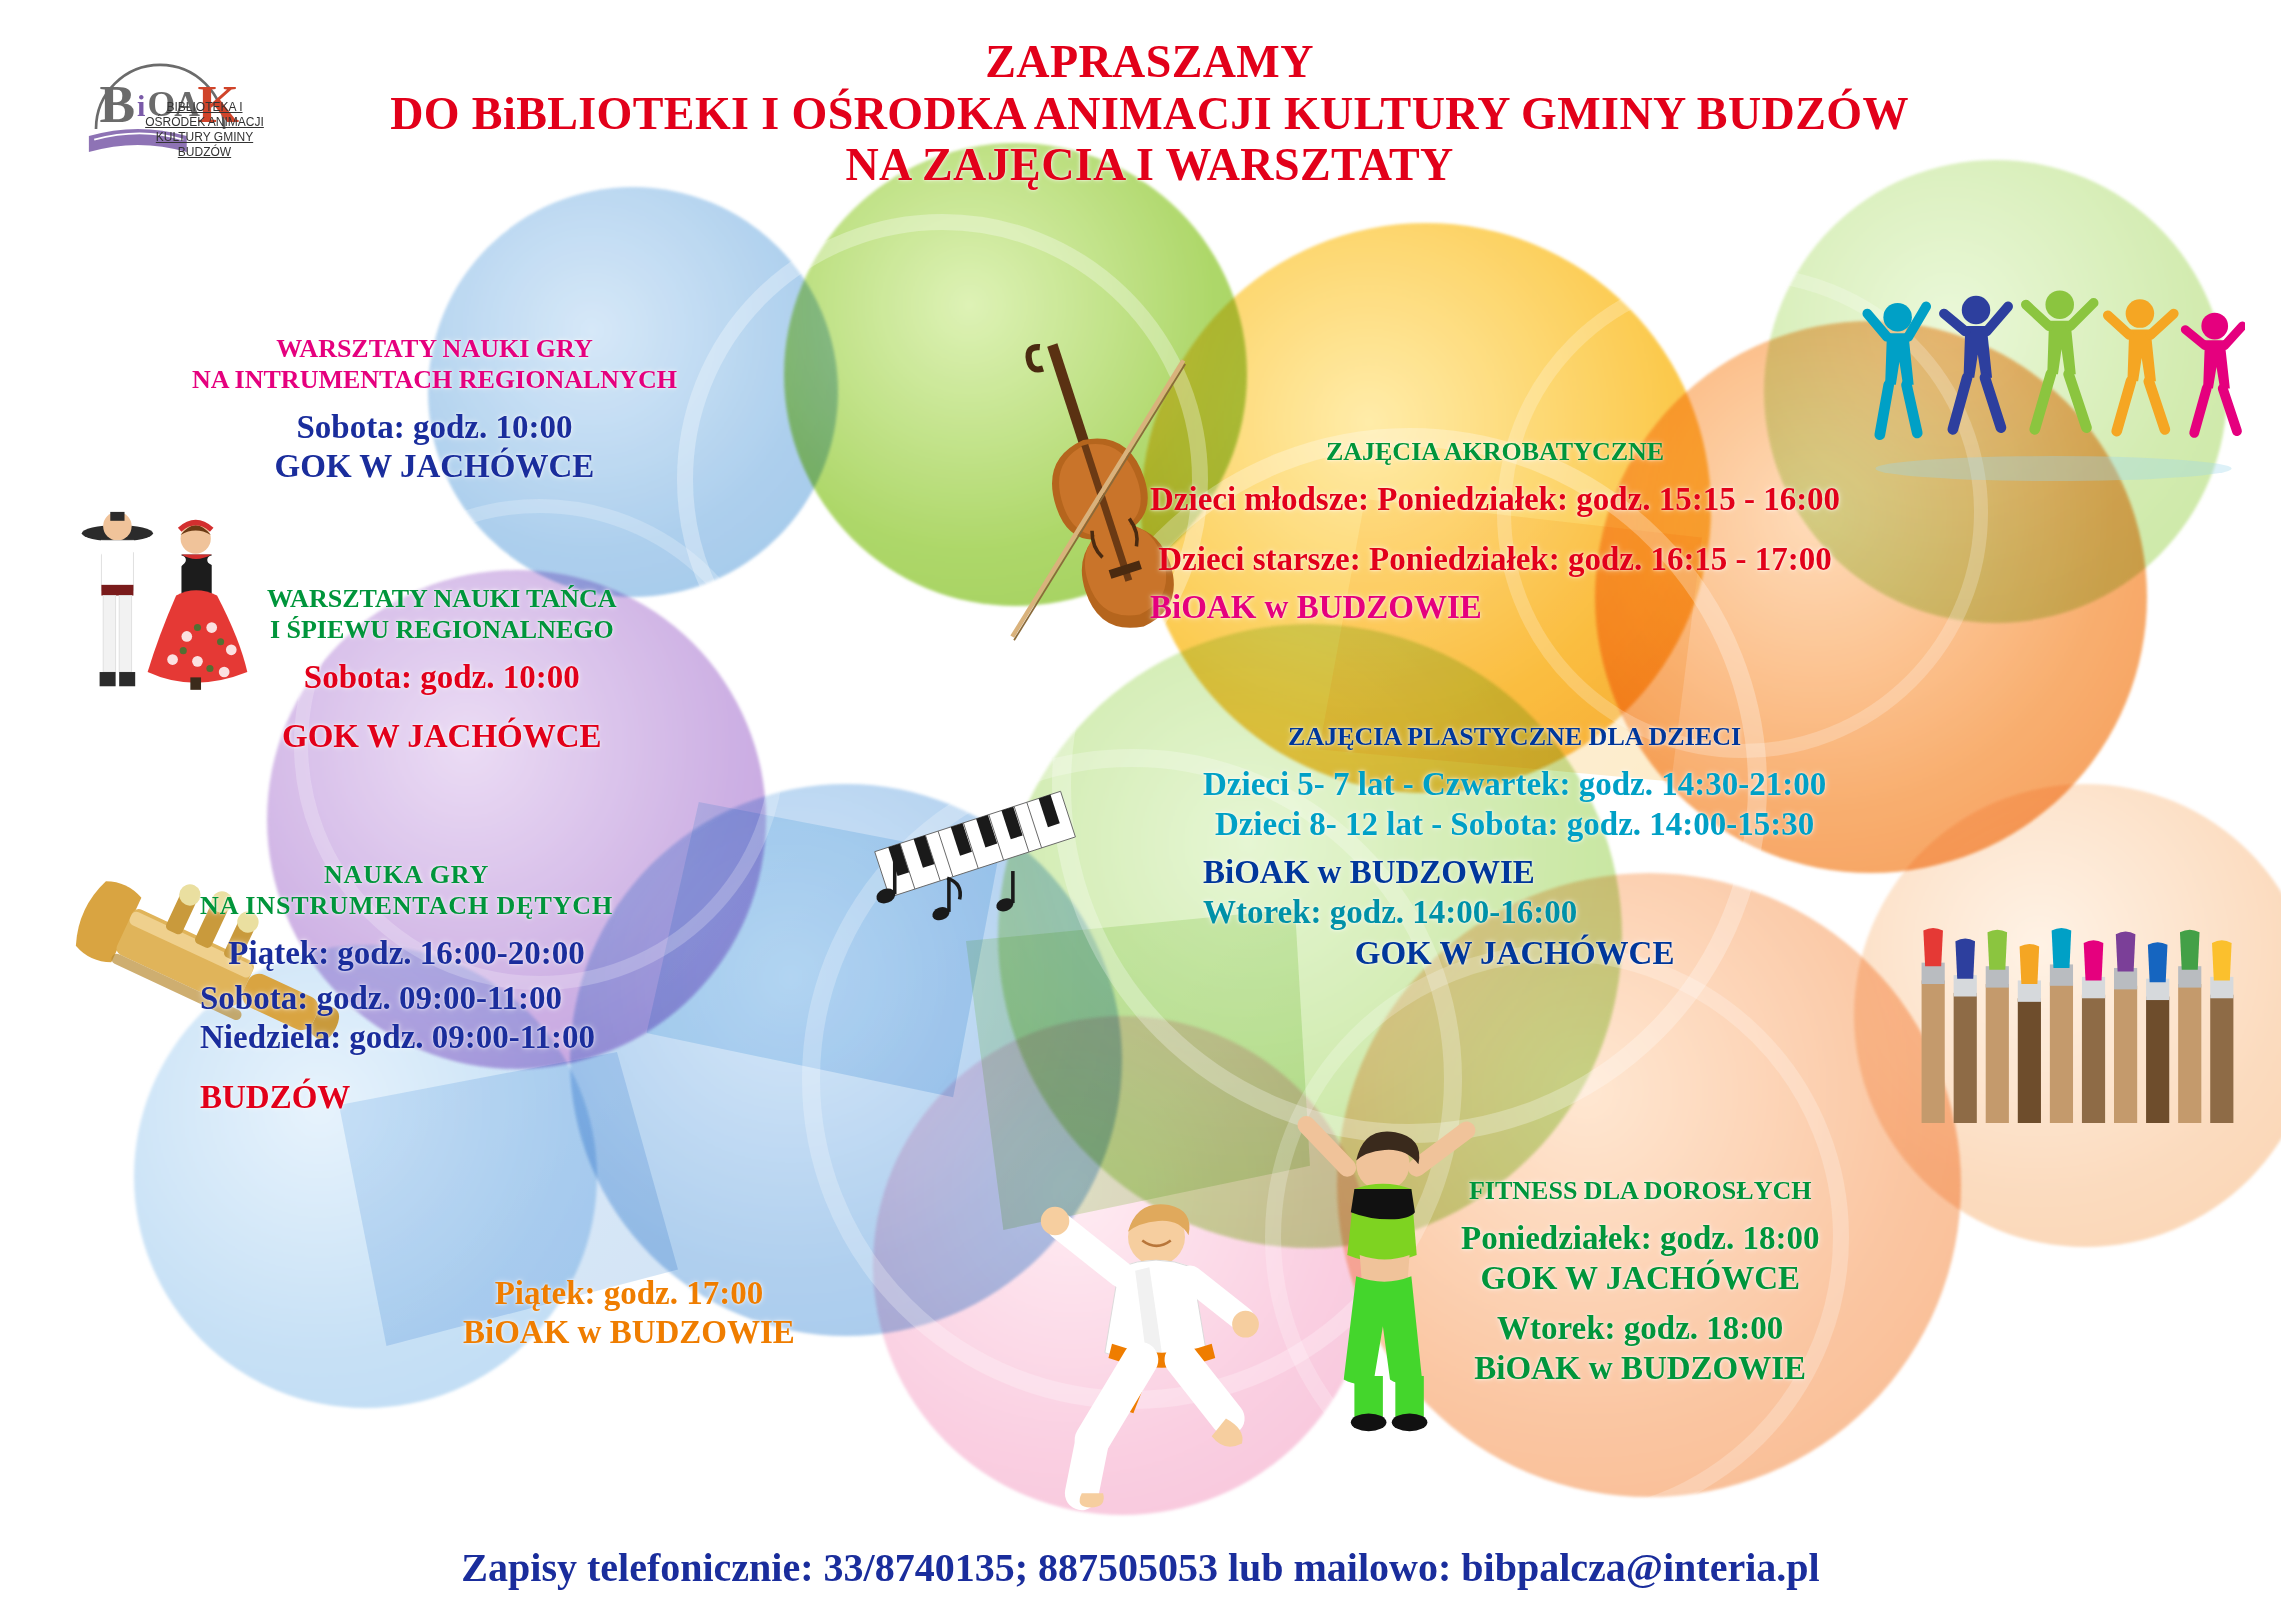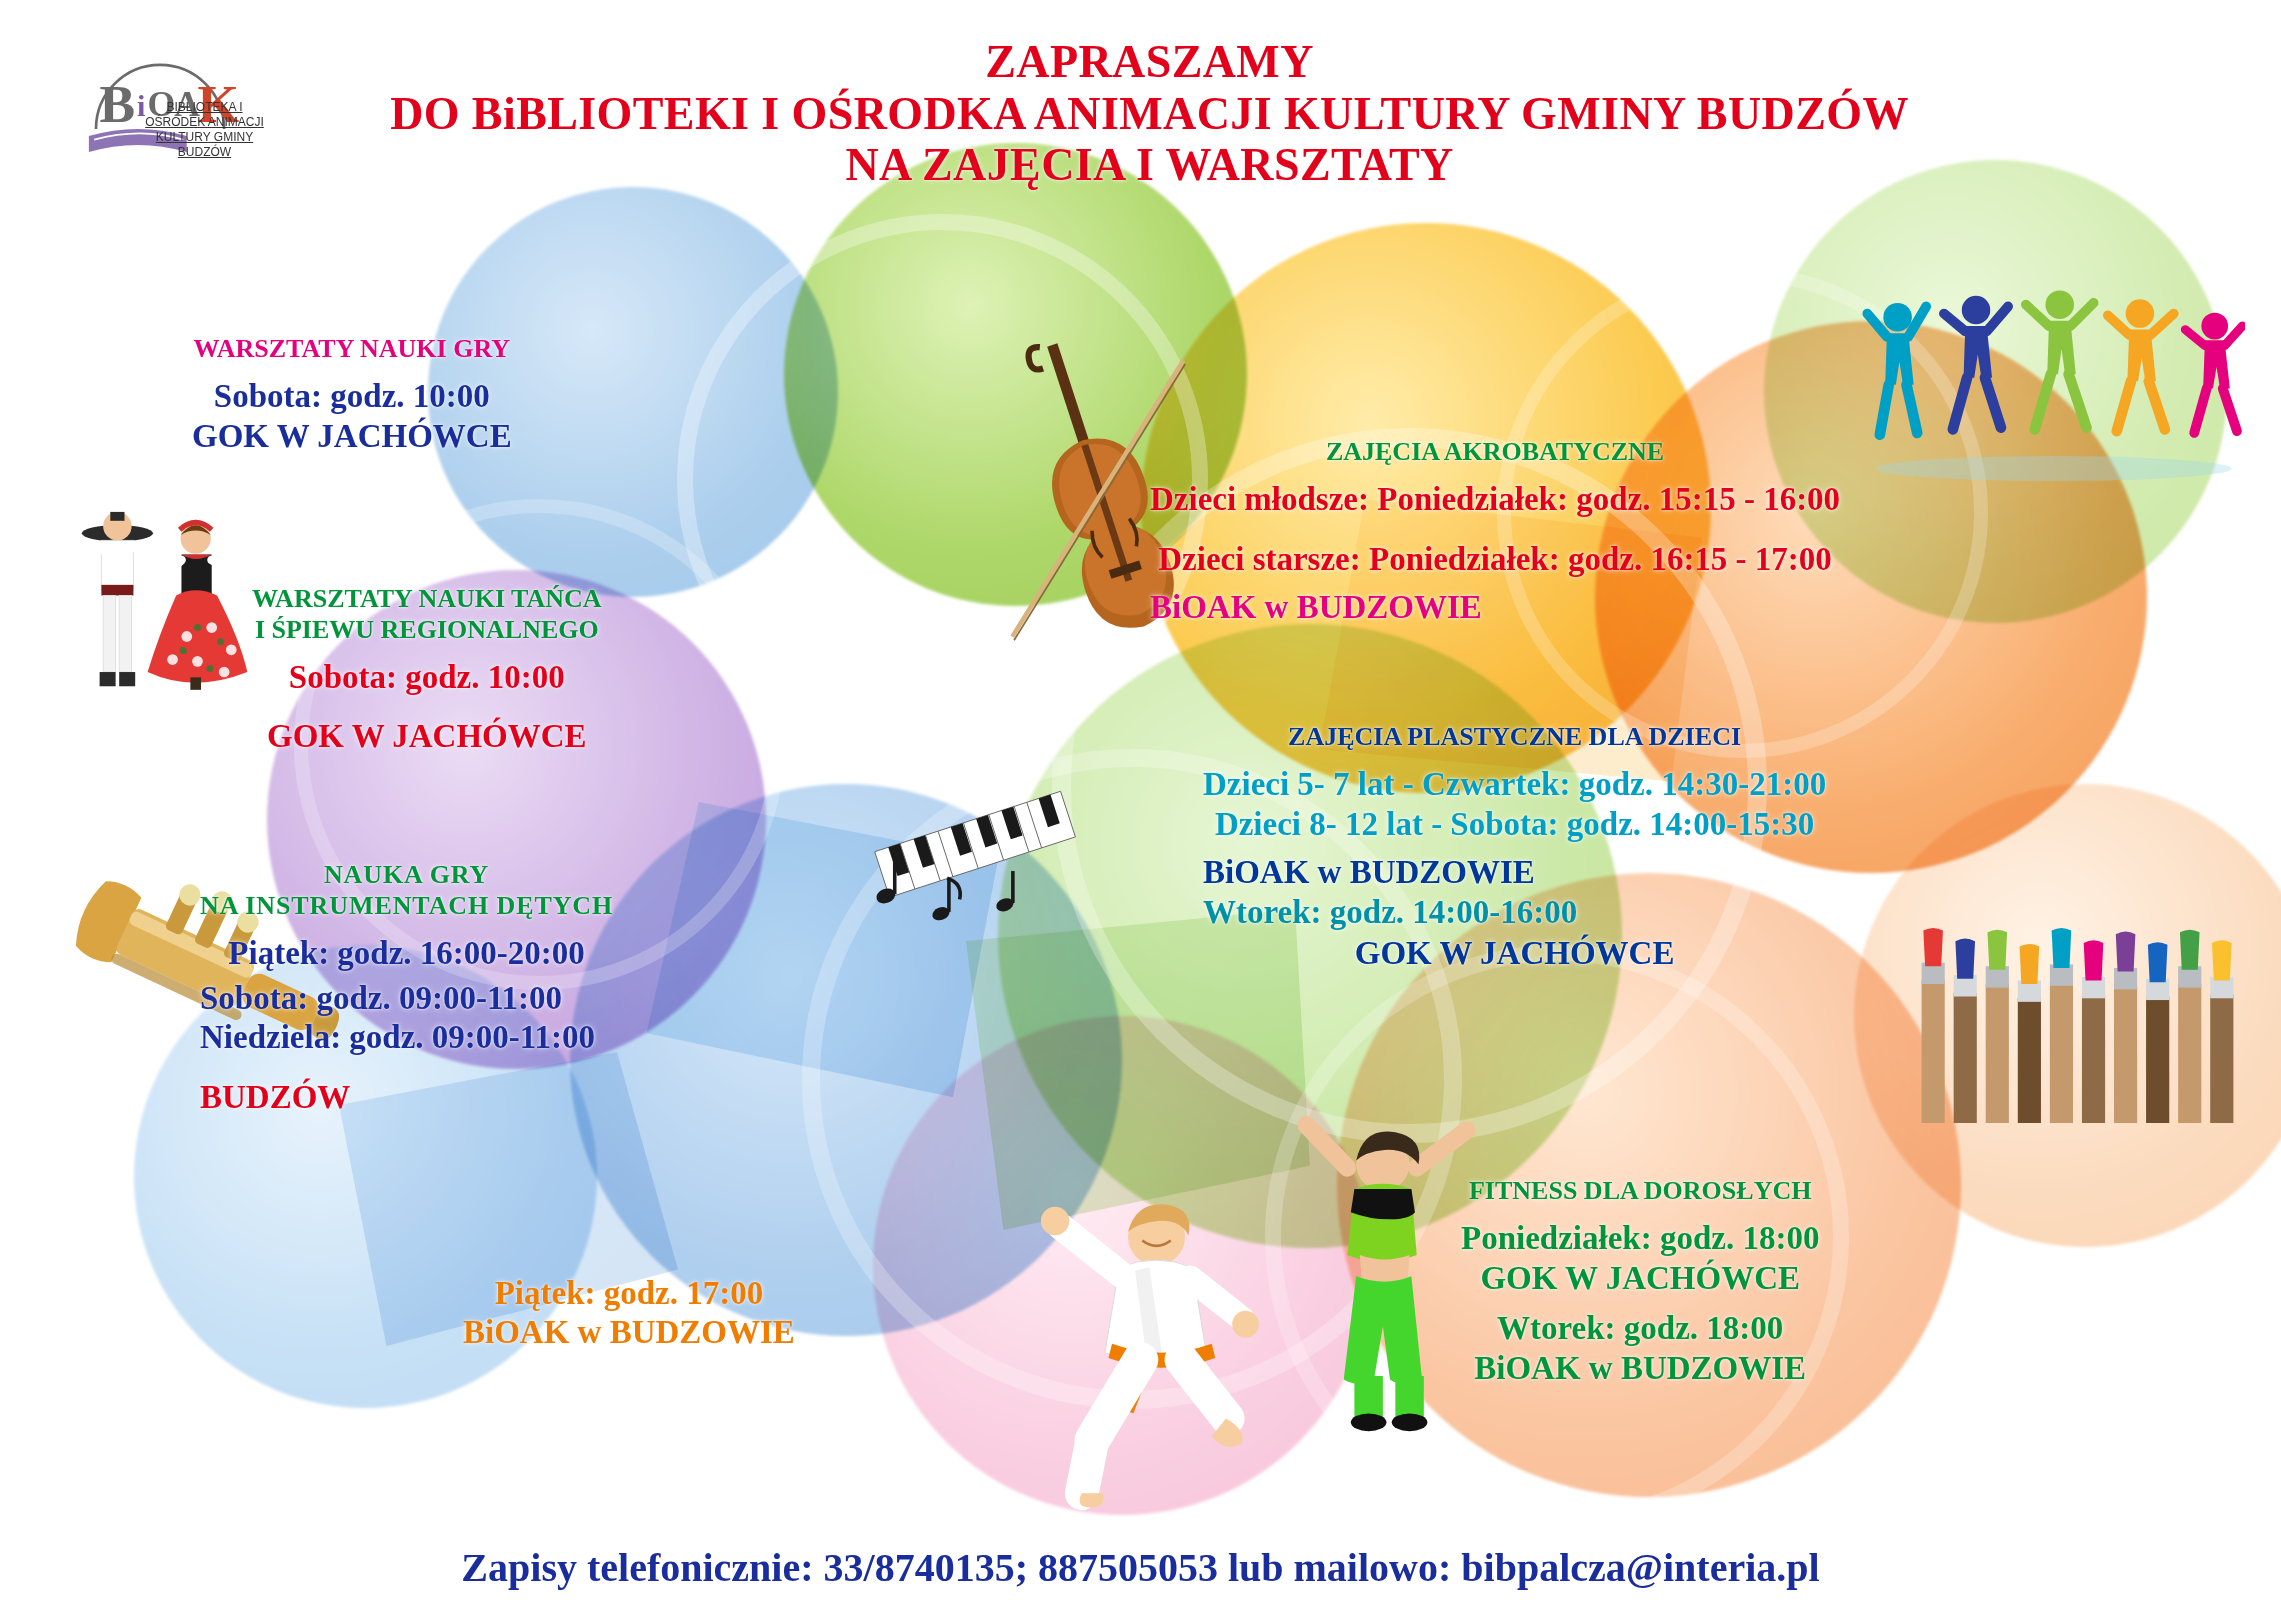--- a/index.html
+++ b/index.html
@@ -86,21 +86,21 @@
   .block .t {
     font-weight: bold;
     white-space: nowrap;
     text-shadow: 0 0 2.7px rgba(255,255,255,.85), 0 0 6.2px rgba(255,255,255,.6);
   }
   .head { font-size: 26px; line-height: 1.18; }
   .sub  { font-size: 33px; line-height: 1.20; }
 
   
   #b-instr   { top: 334px; left: 192px; }
-  #b-taniec  { top: 584px; left: 252px; }
+  #b-taniec  { top: 584px; left: 267px; }
   #b-dete    { top: 860px; left: 200px; }
   #b-karate  { top: 1261px; left: 463px; }
 
   
   #b-akro    { top: 437px; left: 1150px; }
   #b-plast   { top: 722px; left: 1203px; }
   #b-fitness { top: 1176px; left: 1461px; }
 
   .c-magenta { color: #e5007e; }
   .c-blue    { color: #1a2d9c; }
@@ -433,20 +433,21 @@
     <path d="M82 188 q32 12 62 0 l12 116 q-22 10 -36 0 l-8 -60 l-10 60 q-16 10 -34 0z" fill="#44d62c"></path>
     <rect x="80" y="300" width="32" height="46" fill="#44d62c"></rect>
     <rect x="126" y="300" width="32" height="46" fill="#44d62c"></rect>
     <ellipse cx="96" cy="352" rx="20" ry="10" fill="#111"></ellipse>
     <ellipse cx="142" cy="352" rx="20" ry="10" fill="#111"></ellipse>
   </svg>
 </div>
 
 <div class="block center" id="b-instr">
   <div class="t head c-magenta">WARSZTATY NAUKI GRY</div>
+  <div class="t head c-magenta">NA INTRUMENTACH REGIONALNYCH</div>
   <div class="t sub c-blue" style="margin-top:12.5px;">Sobota: godz. 10:00</div>
   <div class="t sub c-blue">GOK W JACHÓWCE</div>
 </div>
 
 <div class="block center" id="b-taniec">
   <div class="t head c-green">WARSZTATY NAUKI TAŃCA</div>
   <div class="t head c-green">I ŚPIEWU REGIONALNEGO</div>
   <div class="t sub c-red" style="margin-top:12.5px;">Sobota: godz. 10:00</div>
   <div class="t sub c-red">GOK W JACHÓWCE</div>
 </div>

